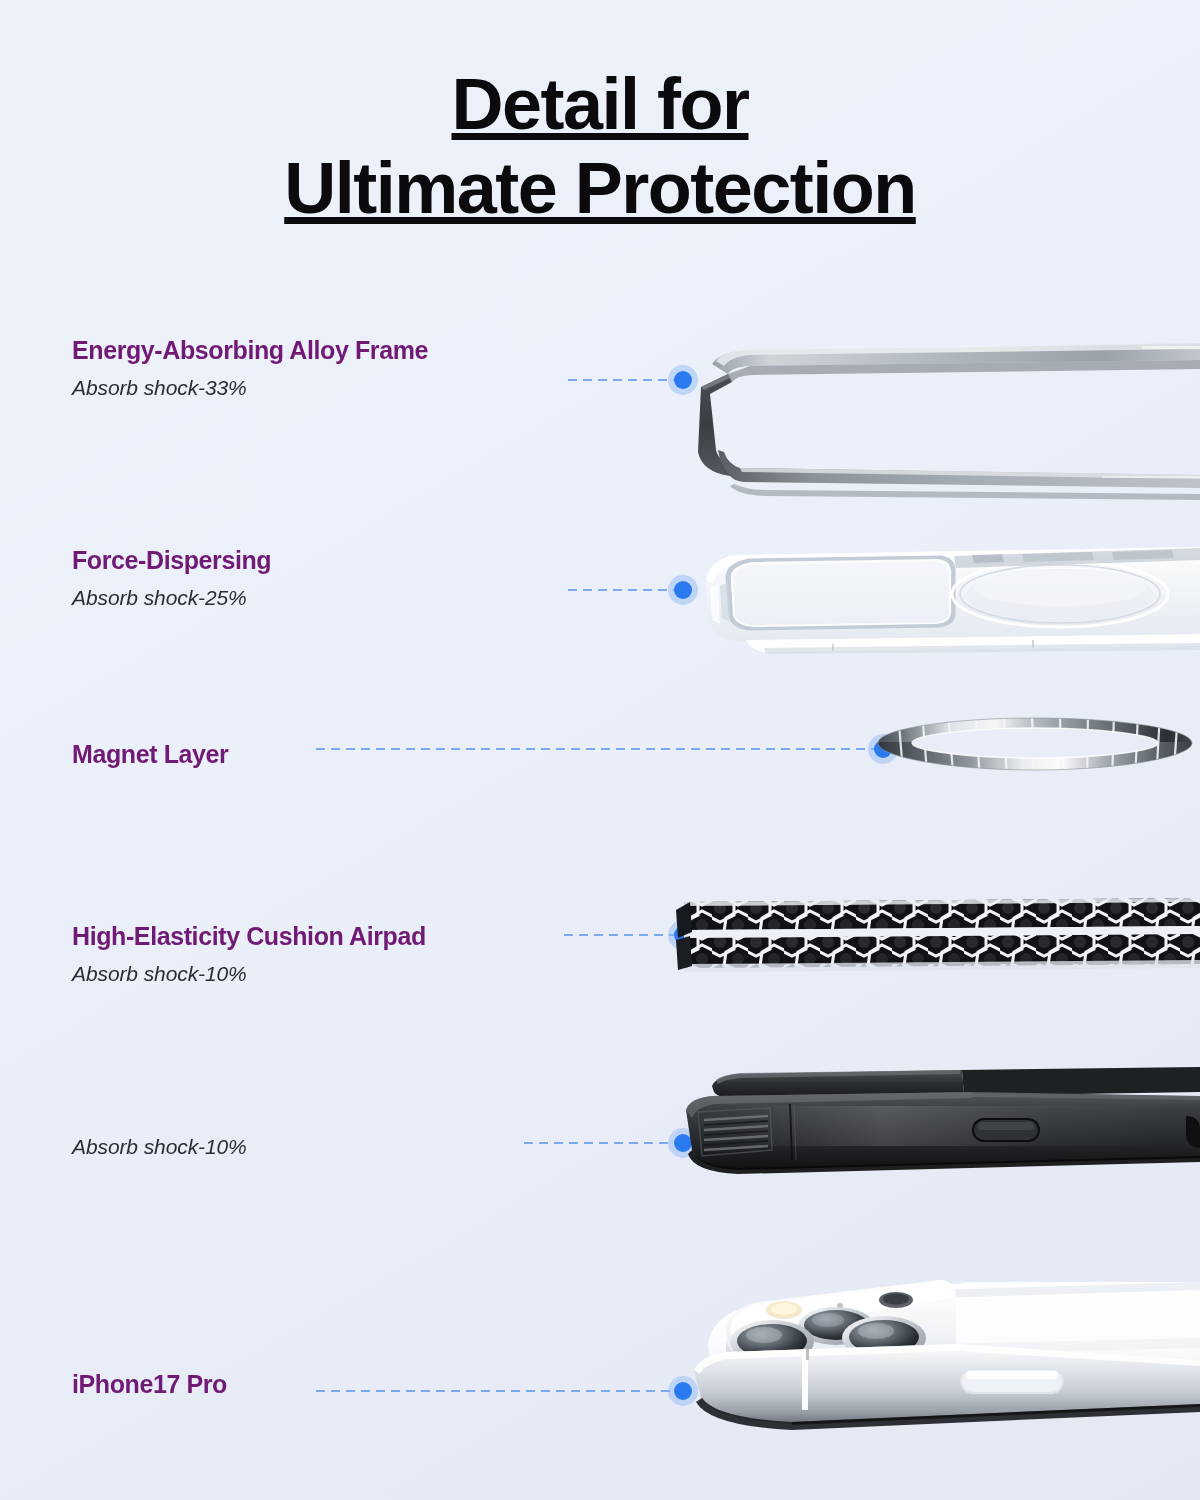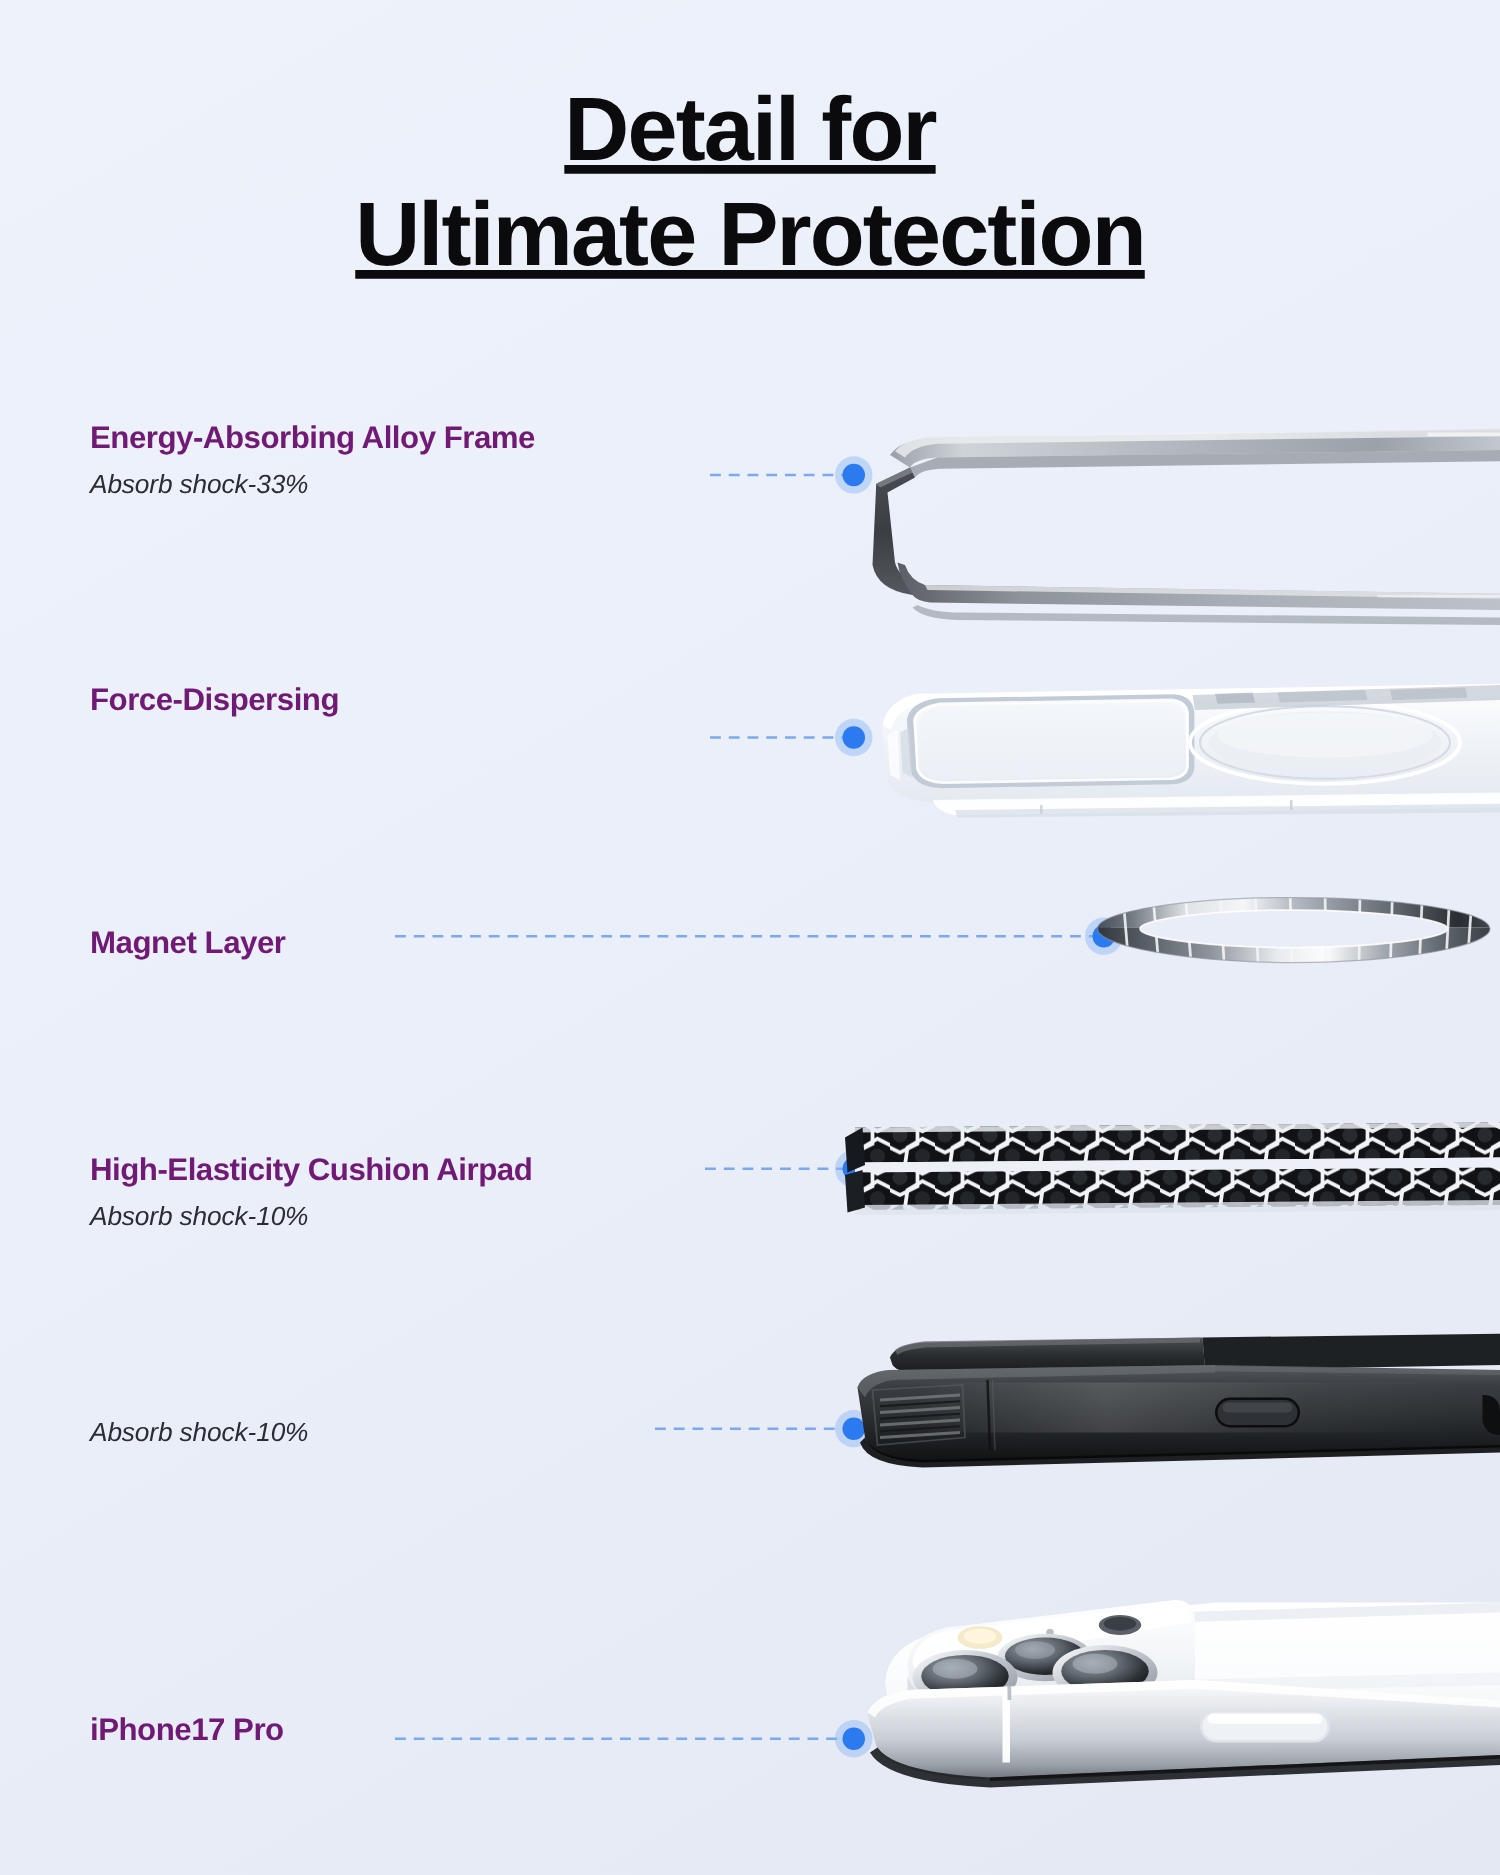--- a/index.html
+++ b/index.html
@@ -140,20 +140,21 @@
 
       <rect x="470" y="8" width="58" height="3" fill="#ffffff" opacity="0.55"></rect>
       <rect x="430" y="138" width="98" height="2" fill="#ffffff" opacity="0.45"></rect>
     </svg>
   </div>
 </div>
 
 <div class="row">
   <div class="label-group" style="top:505px;margin-top:39px;">
     <div class="label-title">Force-Dispersing</div>
+    <div class="label-sub">Absorb shock-25%</div>
   </div>
   <div class="connector" style="left:568px; top:589px; width:116px;"></div>
   <div class="marker" style="left:668px; top:575px;">
     <div class="halo"></div>
     <div class="core"></div>
   </div>
 
   <div class="art" id="art-backplate">
     <svg width="528" height="140" viewBox="0 0 528 140">
       <defs>

